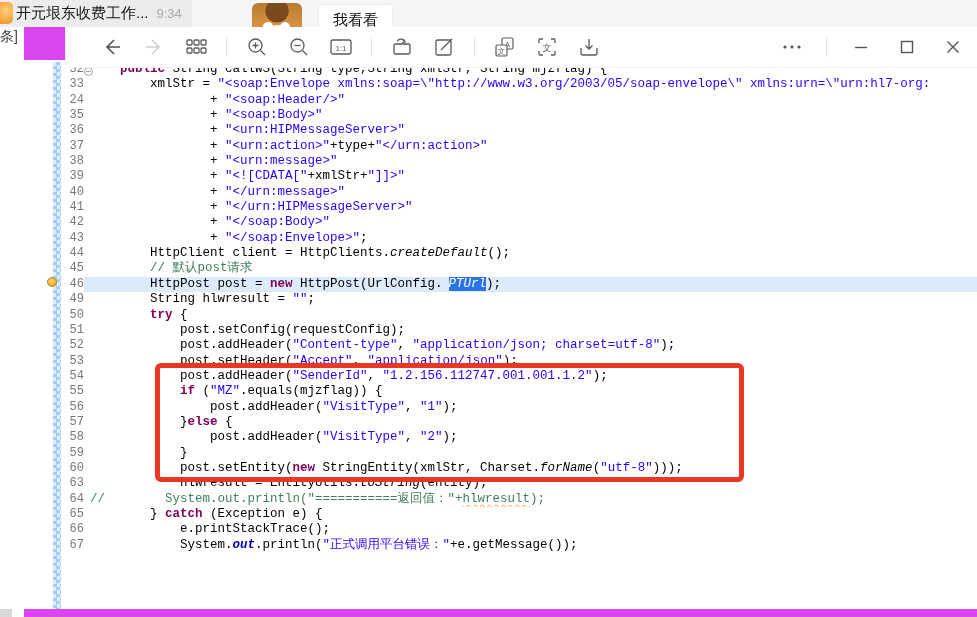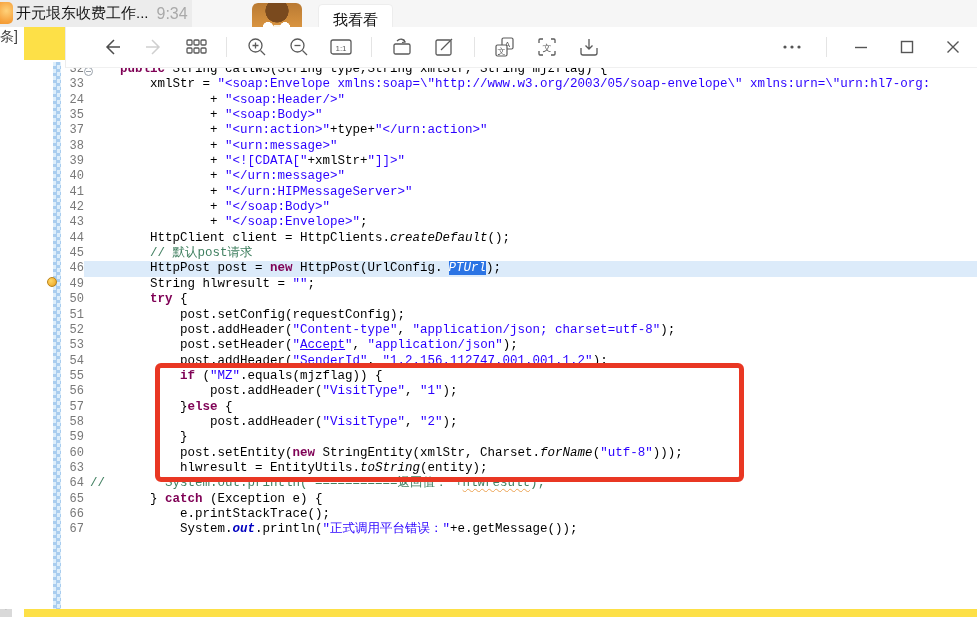--- a/index.html
+++ b/index.html
@@ -1,25 +1,25 @@
 <!DOCTYPE html>
 <html style="--keyword: #7f0055; --string: #2a00ff; --comment: #3f7f5f; --static-field: #0000c0; --line-number: #787878; --selection-bg: #2b74e4; --selection-fg: #ffffff; --current-line-bg: #dcebfa; --annotation-red: #e93723; --marker-yellow: #f3b73c; --ruler-blue-dark: #a9cdef; --ruler-blue-light: #ddeefb;"><head>
 <meta charset="utf-8">
 <style>
   html,body{margin:0;padding:0;background:#fff;}
-  .screen{position:relative;width:977px;height:617px;overflow:hidden;background:#fde047;
+  .screen{position:relative;width:977px;height:617px;overflow:hidden;background:#d946ef;
           font-family:"Liberation Sans","DejaVu Sans",sans-serif;}
 
   
   .chat-tab{position:absolute;left:0;top:0;width:192px;height:27px;background:#ececec;
             display:flex;align-items:center;overflow:hidden;z-index:4;}
   .chat-tab .avatar-edge{position:absolute;left:-9px;top:2px;width:22px;height:22px;border-radius:5px;
             background:radial-gradient(circle at 70% 40%,#ffd27a 0%,#f6a13c 55%,#e88a1f 100%);}
   .chat-tab .title{margin-left:16px;font-size:15px;color:#141414;white-space:nowrap;}
-  .chat-tab .time{margin-left:8px;font-size:16px;color:#a9a9a9;}
+  .chat-tab .time{margin-left:8px;font-size:13px;color:#a9a9a9;}
   .chat-bg{position:absolute;left:192px;top:0;width:785px;height:33px;background:#f6f6f6;z-index:2;}
   .peer-avatar{position:absolute;left:252px;top:3px;width:50px;height:44px;border-radius:6px;z-index:3;
             background:
               radial-gradient(circle at 50% 18%,#7a4a1e 0 26%,transparent 27%),
               radial-gradient(circle at 32% 55%,#fff 0 12%,transparent 13%),
               radial-gradient(circle at 66% 55%,#fff 0 12%,transparent 13%),
               radial-gradient(circle at 50% 70%,#f7f1e4 0 22%,transparent 23%),
               linear-gradient(180deg,#b97a33 0%,#d99440 55%,#c27e2f 100%);}
   .bubble{position:absolute;left:318px;top:4px;height:40px;background:#ffffff;border:1px solid #ededed;
             border-radius:4px;z-index:3;display:flex;align-items:flex-start;padding:6px 14px 0 14px;
@@ -221,20 +221,21 @@
     <div class="ruler"></div>
     <div class="occ-marker"></div>
     <div class="fold-marker">
         <i></i>
       </div>
     <div class="code-lines">
         <div class="crow"><span class="gut">32</span><span class="txt"><span class="sg-p">    </span><span class="sg-k">public</span><span class="sg-p"> String callWS(String type,String xmlStr, String mjzflag) {</span></span></div>
         <div class="crow"><span class="gut">33</span><span class="txt"><span class="sg-p">        xmlStr = </span><span class="sg-s">"&lt;soap:Envelope xmlns:soap=\"http://www.w3.org/2003/05/soap-envelope\" xmlns:urn=\"urn:hl7-org:</span></span></div>
         <div class="crow"><span class="gut">24</span><span class="txt"><span class="sg-p">                + </span><span class="sg-s">"&lt;soap:Header/&gt;"</span></span></div>
         <div class="crow"><span class="gut">35</span><span class="txt"><span class="sg-p">                + </span><span class="sg-s">"&lt;soap:Body&gt;"</span></span></div>
+        <div class="crow"><span class="gut">36</span><span class="txt"><span class="sg-p">                + </span><span class="sg-s">"&lt;urn:HIPMessageServer&gt;"</span></span></div>
         <div class="crow"><span class="gut">37</span><span class="txt"><span class="sg-p">                + </span><span class="sg-s">"&lt;urn:action&gt;"</span><span class="sg-p">+type+</span><span class="sg-s">"&lt;/urn:action&gt;"</span></span></div>
         <div class="crow"><span class="gut">38</span><span class="txt"><span class="sg-p">                + </span><span class="sg-s">"&lt;urn:message&gt;"</span></span></div>
         <div class="crow"><span class="gut">39</span><span class="txt"><span class="sg-p">                + </span><span class="sg-s">"&lt;![CDATA["</span><span class="sg-p">+xmlStr+</span><span class="sg-s">"]]&gt;"</span></span></div>
         <div class="crow"><span class="gut">40</span><span class="txt"><span class="sg-p">                + </span><span class="sg-s">"&lt;/urn:message&gt;"</span></span></div>
         <div class="crow"><span class="gut">41</span><span class="txt"><span class="sg-p">                + </span><span class="sg-s">"&lt;/urn:HIPMessageServer&gt;"</span></span></div>
         <div class="crow"><span class="gut">42</span><span class="txt"><span class="sg-p">                + </span><span class="sg-s">"&lt;/soap:Body&gt;"</span></span></div>
         <div class="crow"><span class="gut">43</span><span class="txt"><span class="sg-p">                + </span><span class="sg-s">"&lt;/soap:Envelope&gt;"</span><span class="sg-p">;</span></span></div>
         <div class="crow"><span class="gut">44</span><span class="txt"><span class="sg-p">        HttpClient client = HttpClients.</span><span class="sg-i">createDefault</span><span class="sg-p">();</span></span></div>
         <div class="crow"><span class="gut">45</span><span class="txt"><span class="sg-p">        </span><span class="sg-c">// 默认post请求</span></span></div>
         <div class="crow cur"><span class="gut">46</span><span class="txt"><span class="sg-p">        HttpPost post = </span><span class="sg-k">new</span><span class="sg-p"> HttpPost(UrlConfig.</span><span class="sg-sel">PTUrl</span><span class="sg-p">);</span></span></div>

